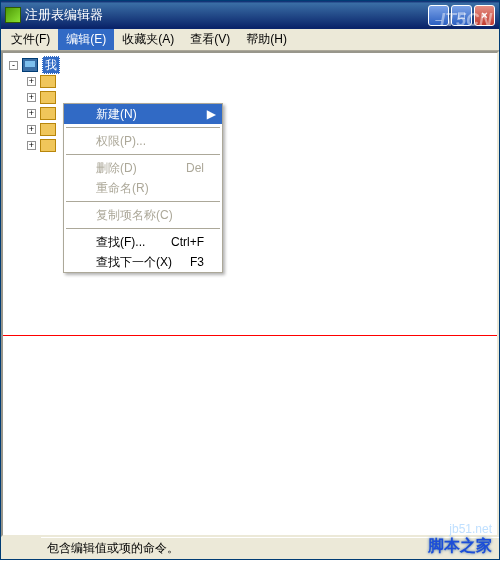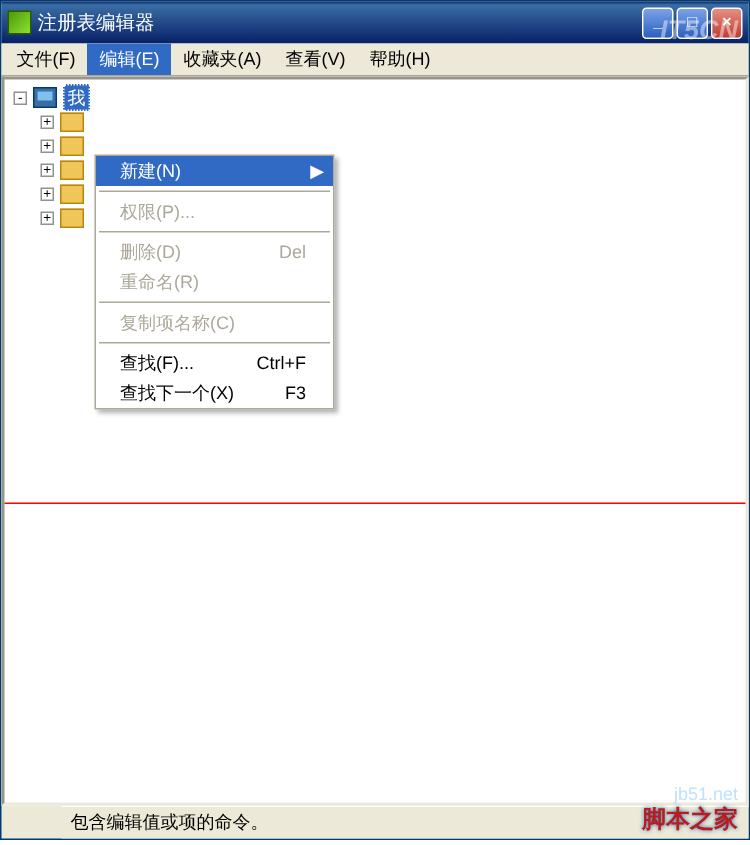--- a/index.html
+++ b/index.html
@@ -23,35 +23,35 @@
 .tree { padding: 4px 6px; }
 .tree-row { display: flex; align-items: center; height: 16px; line-height: 16px; }
 .tbtn { width: 9px; height: 9px; border: 1px solid #919191; background: #fff; display:flex; align-items:center; justify-content:center; margin-right: 4px; font-size: 9px; line-height: 7px; color:#000; }
 .comp-icon { width: 16px; height: 14px; background: #3a6ea5; border:1px solid #003c74; margin-right: 4px; position:relative; }
 .comp-icon:after { content:""; position:absolute; left:2px; top:2px; right:2px; bottom:4px; background:#7ec0ee; }
 .sel { background: #316ac5; color: #fff; padding: 0 2px; border: 1px dotted #fff; }
 .folder-icon { width: 16px; height: 13px; background: #f0c65a; border:1px solid #b8860b; margin-right: 4px; }
 .indent1 { margin-left: 18px; }
 
 .dropdown { position: absolute; left: 60px; top: 50px; width: 160px; background: #fff; border: 1px solid #aca899; box-shadow: 2px 2px 3px rgba(0,0,0,0.3); }
-.dd-item { display: flex; align-items: center; height: 20px; padding: 0 18px 0 16px; position: relative; }
+.dd-item { display: flex; align-items: center; height: 20px; padding: 0 18px 0 32px; position: relative; }
 .dd-item.hl { background: #316ac5; color: #fff; }
 .dd-item.disabled { color: #aca899; }
 .dd-item .sc { position: absolute; right: 18px; text-align: center; }
 .dd-item .arr { position: absolute; right: 6px; }
 .dd-sep { height: 1px; background: #aca899; margin: 3px 2px; }
 
 .redline { position: absolute; left: 0; right: 0; top: 282px; height: 1px; background: #f00; }
 
 .statusbar { height: 22px; background: #ece9d8; border-top: 1px solid #fff; display:flex; align-items:center; padding: 0 6px; margin-left: 40px; }
 
 .watermark1 { position: absolute; top: 10px; right: 8px; color: rgba(255,255,255,0.45); font-size: 18px; font-style: italic; font-weight: bold; pointer-events: none; }
 .watermark2 { position: absolute; bottom: 6px; right: 8px; text-align: right; pointer-events: none; }
 .watermark2 .l1 { color: #c0e0ff; font-size: 12px; }
-.watermark2 .l2 { color: #b91c1c; font-size: 16px; font-weight: bold; text-shadow: 0 0 3px #3a6ea5; }
+.watermark2 .l2 { color: #1d4ed8; font-size: 16px; font-weight: bold; text-shadow: 0 0 3px #3a6ea5; }
 </style>
 </head>
 <body>
 
 <div class="window">
 
   <div class="titlebar">
     <div class="icon"></div>
     <div class="title">注册表编辑器</div>
     <div class="winbtns">

